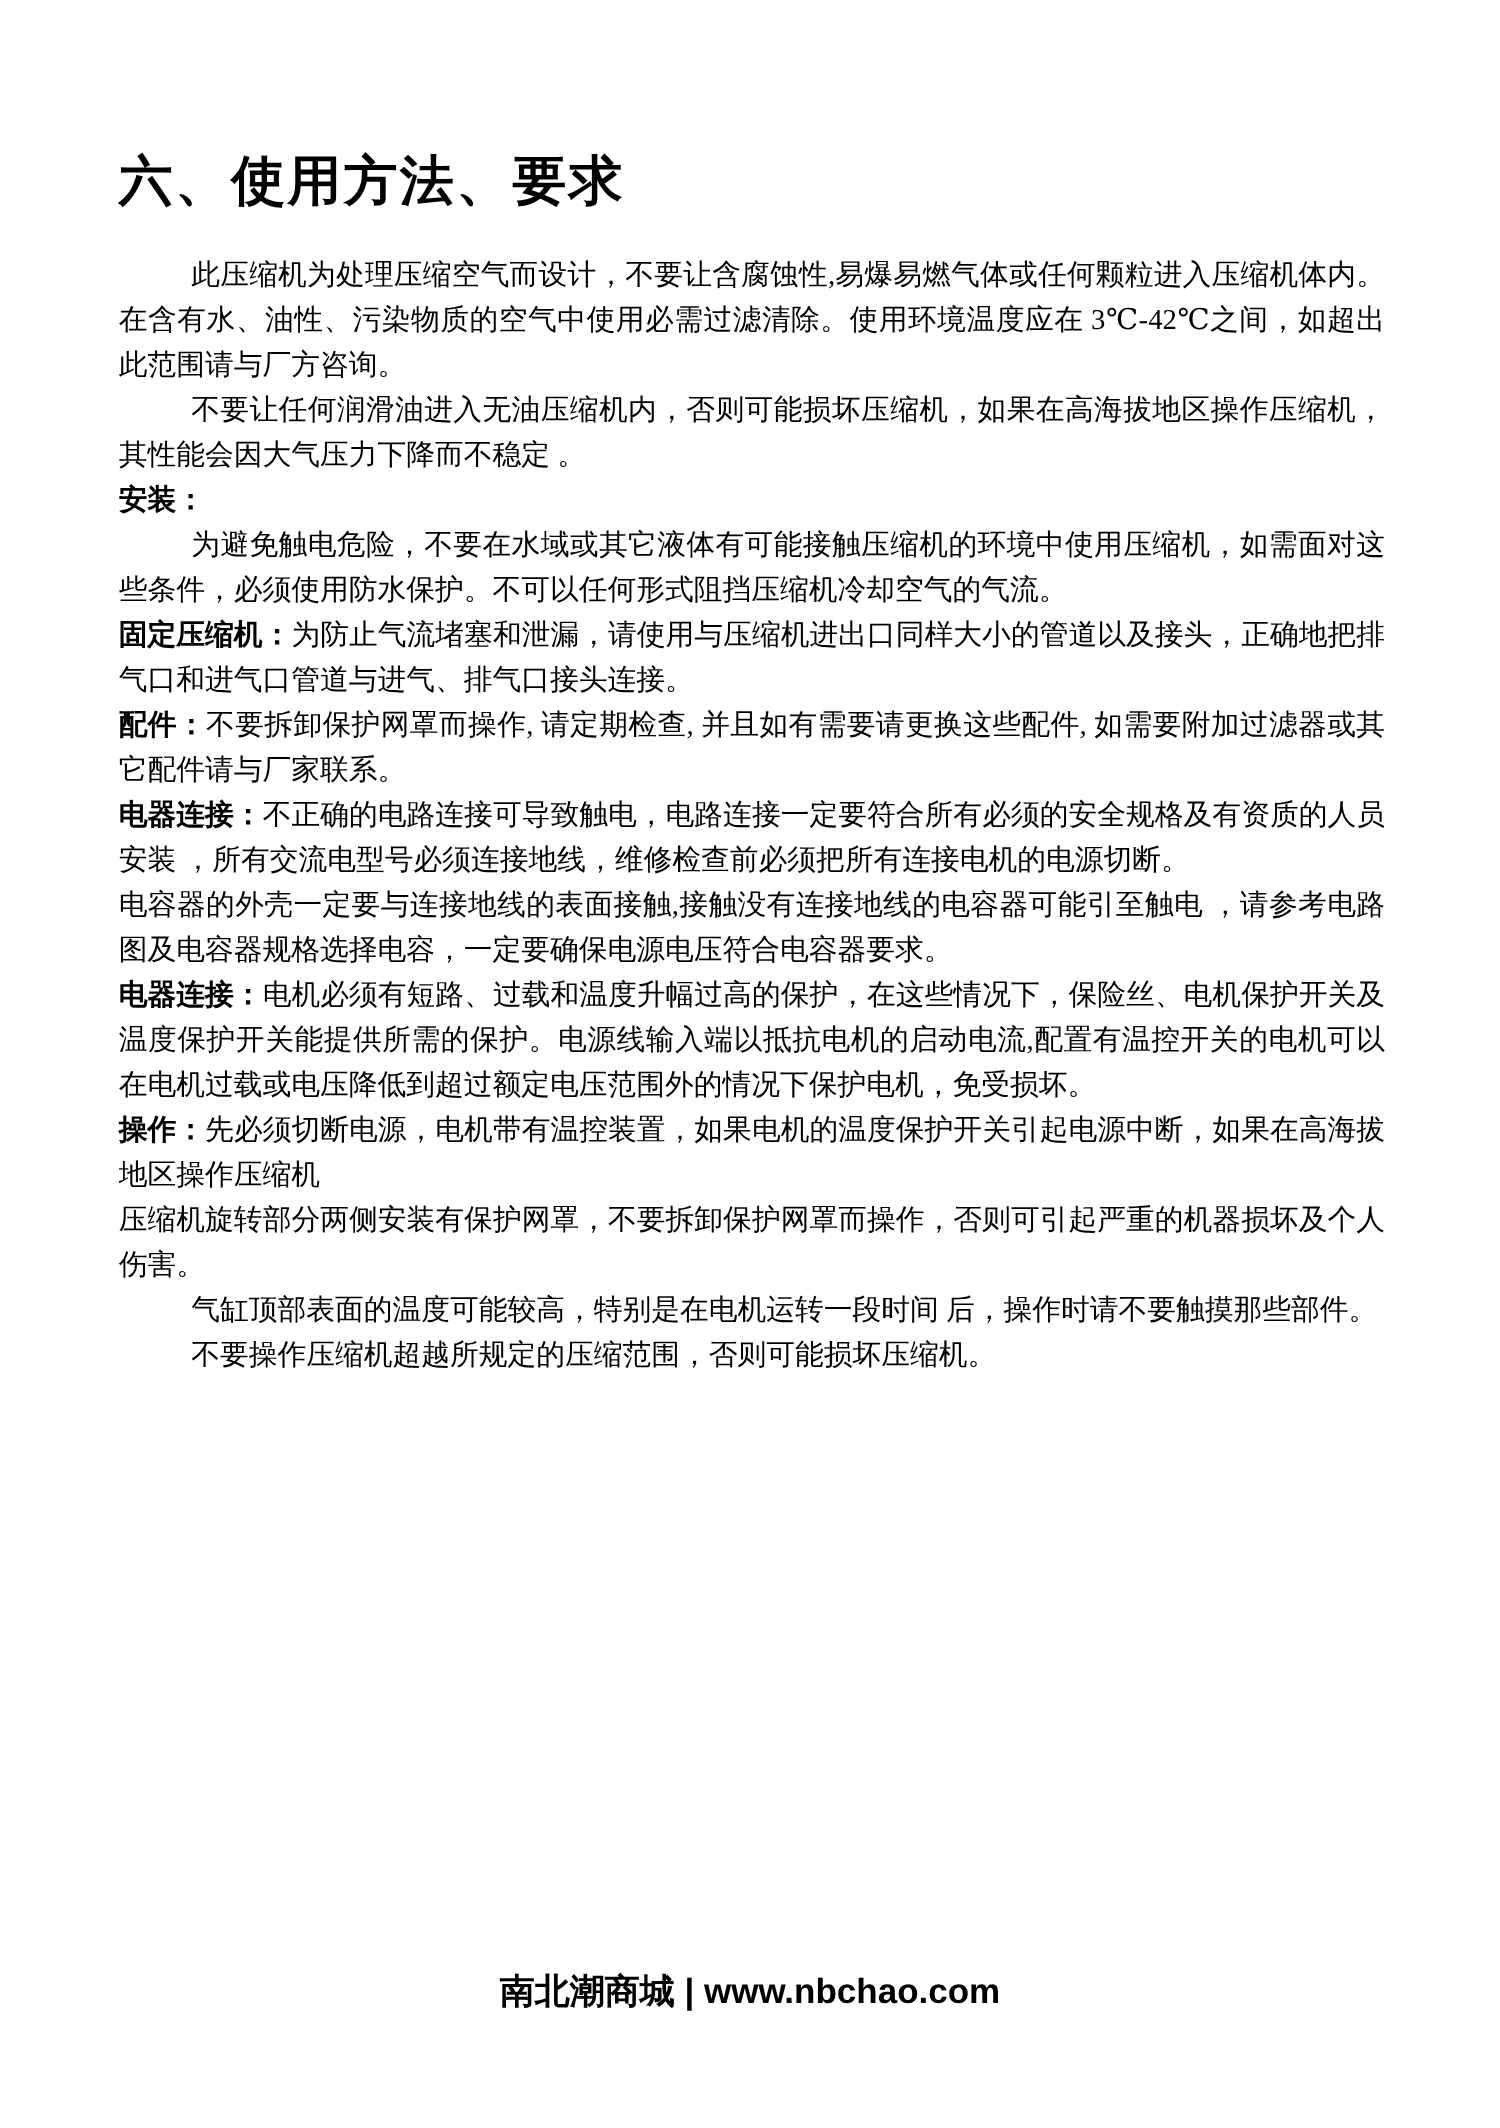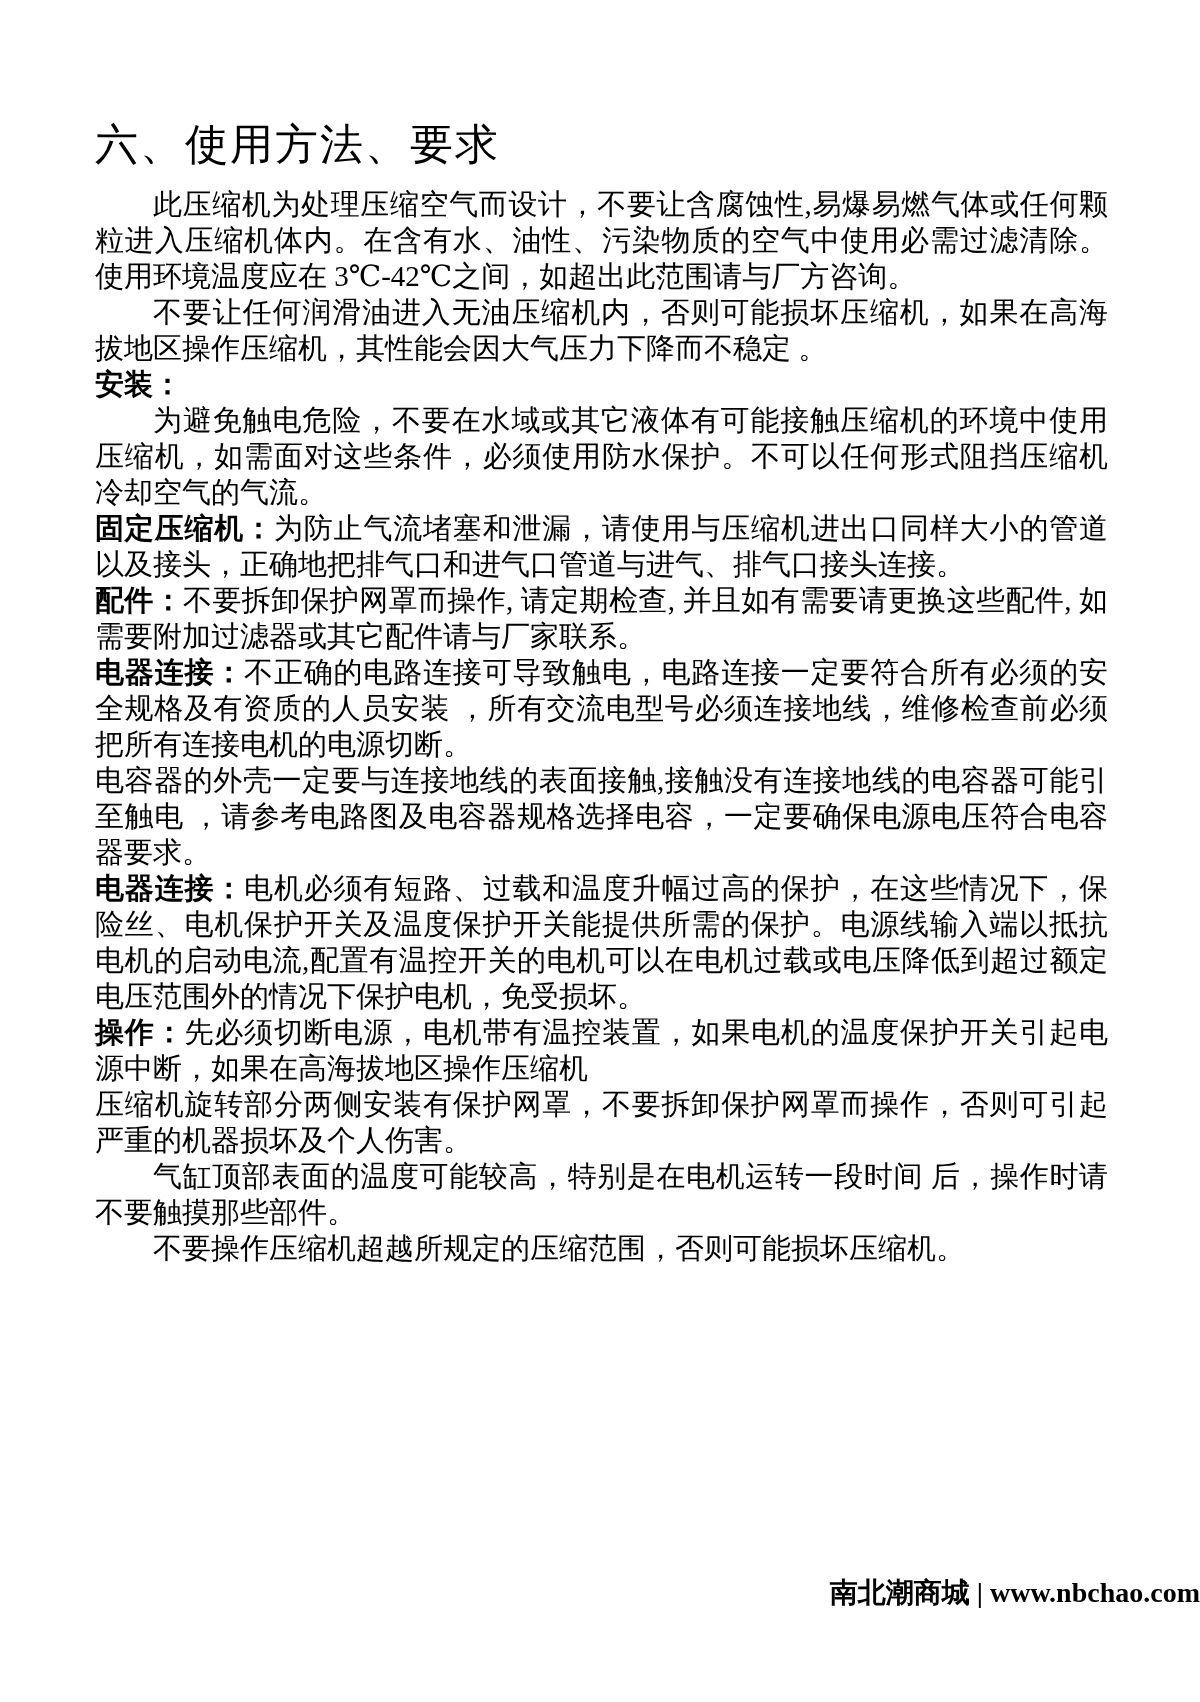--- a/index.html
+++ b/index.html
@@ -13,46 +13,46 @@
     color: #000000;
     font-family: "Liberation Serif", "DejaVu Serif", serif;
     position: relative;
     overflow: hidden;
   }
   .page {
     padding: 116px 92px 0 95px;
   }
   .doc-title {
     font-size: 43px;
-    font-weight: normal;
-    margin: 0 0 12px 0;
+    font-weight: bold;
+    margin: 0 0 28px 0;
     letter-spacing: 2px;
   }
   .para {
     margin: 0;
-    font-size: 29px;
+    font-size: 23px;
     line-height: 36px;
     text-align: justify;
     text-justify: inter-ideograph;
   }
   .para.indent {
     text-indent: 58px;
   }
   .para strong {
     font-weight: bold;
   }
   .footer {
     position: absolute;
     left: 0;
     right: 0;
     bottom: 90px;
-    text-align: right;
+    text-align: center;
     font-size: 28px;
     font-weight: bold;
-    font-family: Liberation Serif, serif;
+    font-family: Liberation Sans, sans-serif;
   }
 </style>
 </head>
 <body>
 
 <div class="page">
   <h1 class="doc-title">六、使用方法、要求</h1>
   <div>
       <p class="para indent"><span>此压缩机为处理压缩空气而设计，不要让含腐蚀性,易爆易燃气体或任何颗粒进入压缩机体内。在含有水、油性、污染物质的空气中使用必需过滤清除。使用环境温度应在 3℃-42℃之间，如超出此范围请与厂方咨询。</span></p>
       <p class="para indent"><span>不要让任何润滑油进入无油压缩机内，否则可能损坏压缩机，如果在高海拔地区操作压缩机，其性能会因大气压力下降而不稳定 。</span></p>

